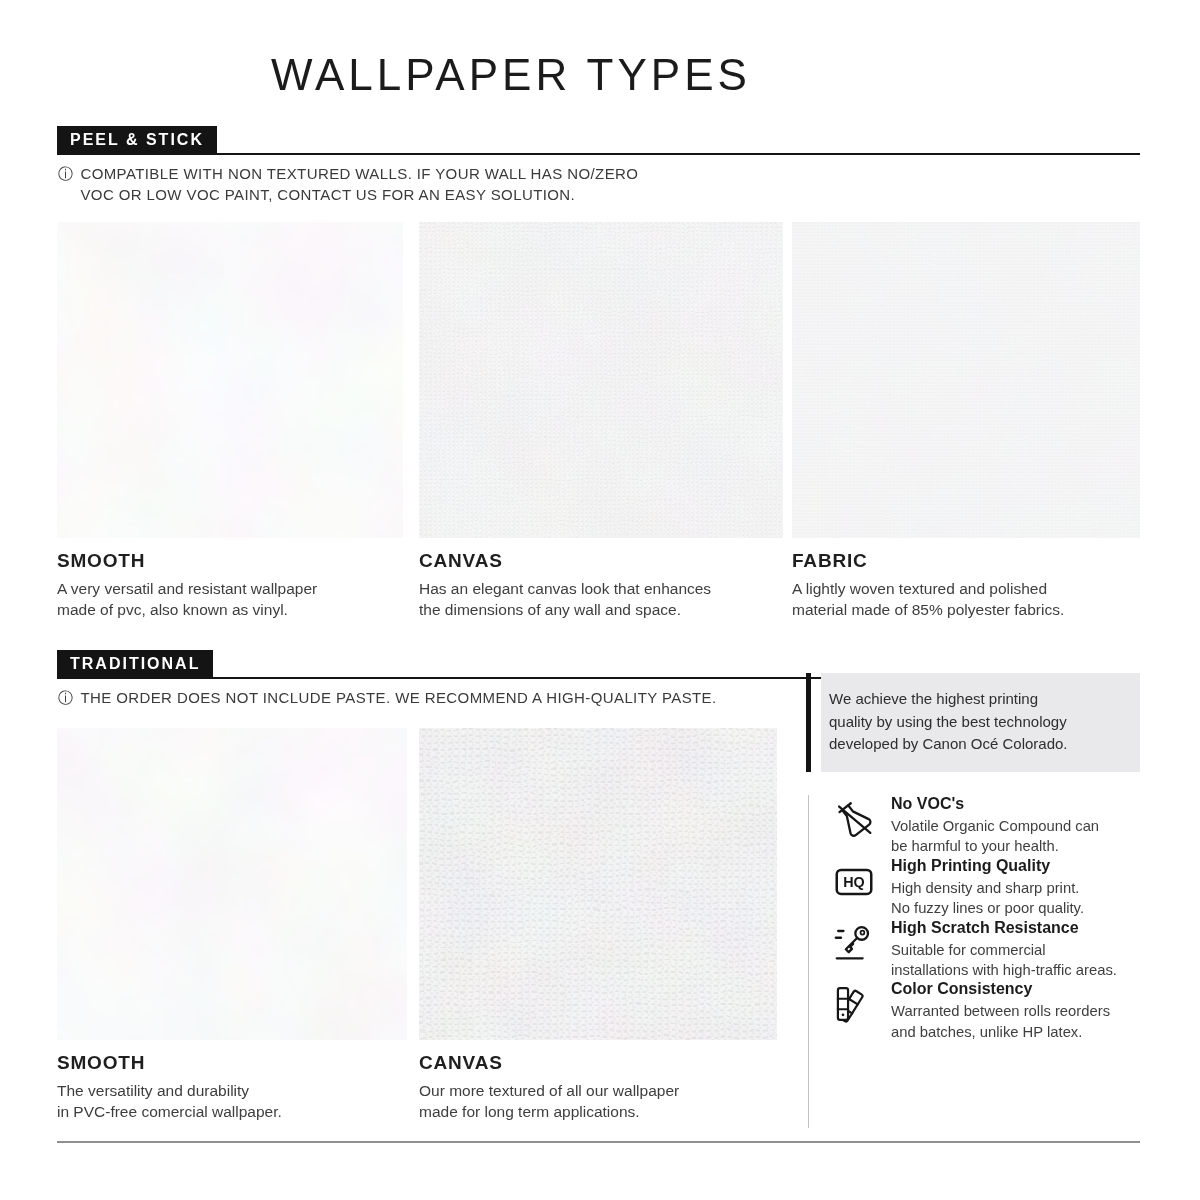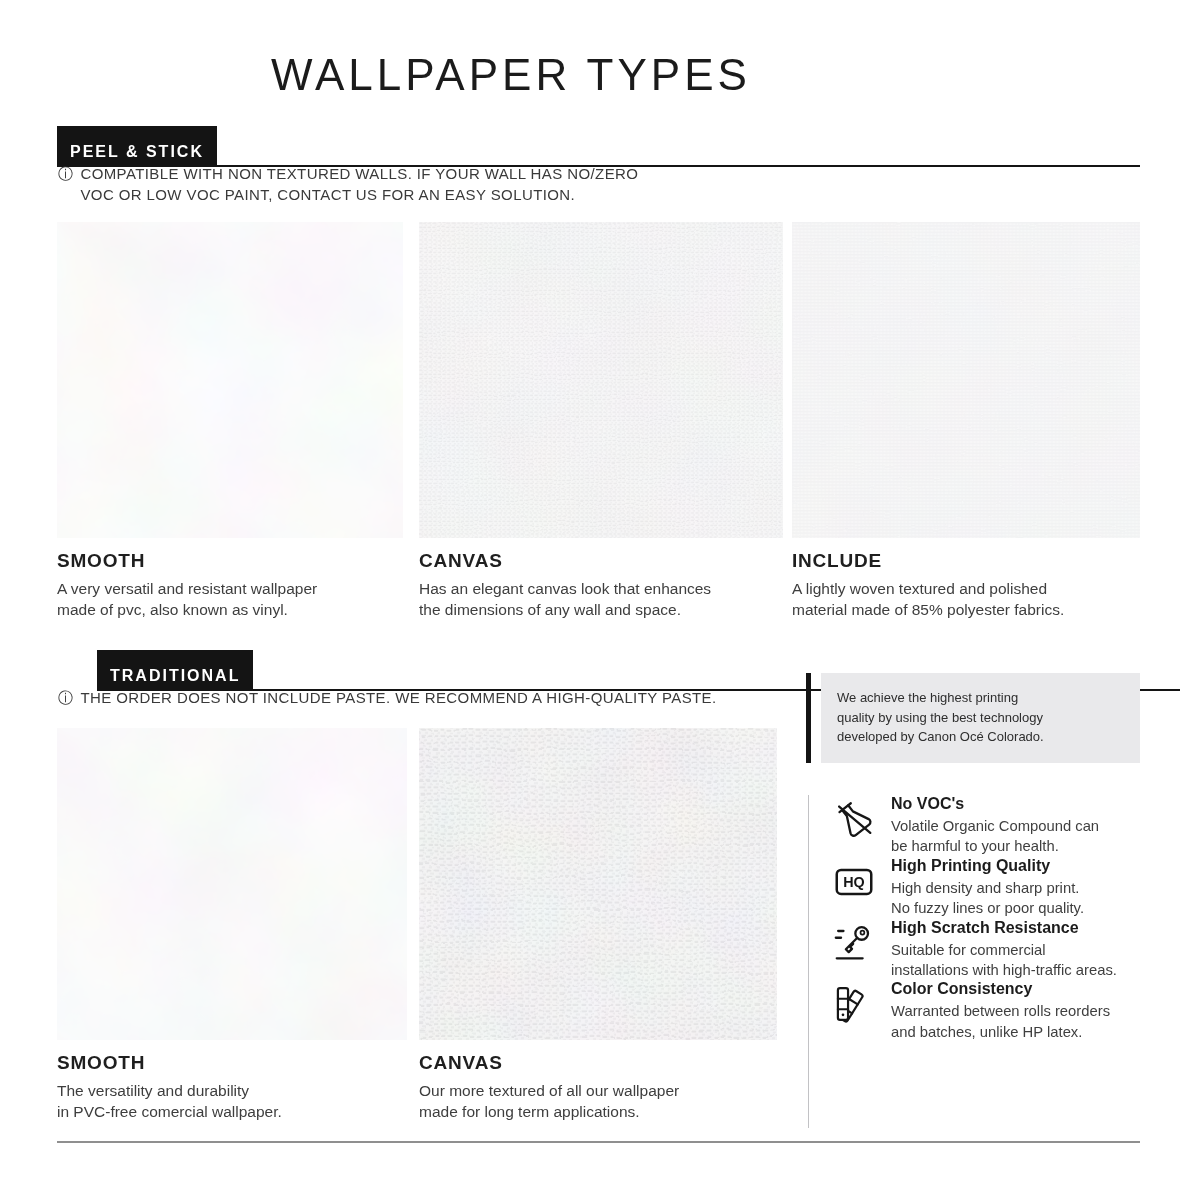--- a/index.html
+++ b/index.html
@@ -32,21 +32,21 @@
     line-height: 0;
   }
   .section-header .tag {
     display: inline-block;
     background: #141414;
     color: #ffffff;
     font-size: 16px;
     font-weight: 700;
     letter-spacing: 2px;
     line-height: 1;
-    padding: 18px 13px 5px 13px;
+    padding: 6px 13px 5px 13px;
     vertical-align: bottom;
   }
   .note {
     position: absolute;
     left: 58px;
     display: flex;
     gap: 7px;
     font-size: 15px;
     letter-spacing: 0.4px;
     color: #3a3a3a;
@@ -81,22 +81,22 @@
     left: 806px; top: 673px;
     width: 334px;
     display: flex;
     align-items: stretch;
   }
   .quote-bar { width: 5px; background: #141414; }
   .quote-box {
     margin-left: 10px;
     flex: 1;
     background: #e9e9eb;
-    padding: 15px 18px 16px 16px;
-    font-size: 13px;
+    padding: 15px 18px 16px 8px;
+    font-size: 15px;
     line-height: 1.5;
     color: #2e2e2e;
   }
   .features {
     position: absolute;
     left: 808px; top: 795px;
     width: 332px;
     min-height: 333px;
     border-left: 1px solid #c2c2c5;
     padding-left: 21px;
@@ -222,26 +222,26 @@
             <feFuncA type="linear" slope="0" intercept="0.4"></feFuncA>
           </feComponentTransfer>
         </filter>
       </defs>
       <rect width="348" height="316" fill="#f4f4f5"></rect>
       <g filter="url(#fFb1)">
           <rect x="-6" y="-6" width="360" height="328" fill="url(#pFb1)"></rect>
         </g>
       <rect width="348" height="316" filter="url(#nFb1)"></rect>
     </svg>
-    <div class="card-label">INCLUDE</div>
+    <div class="card-label">FABRIC</div>
     <div class="card-desc pre">A lightly woven textured and polished
 material made of 85% polyester fabrics.</div>
   </div>
 
-  <div class="section-header" style="top:650px;margin-left:40px;">
+  <div class="section-header" style="top:650px;">
     <span class="tag">TRADITIONAL</span>
   </div>
 
   <div class="note" style="top:687px; width:720px;">
     <span class="info-glyph">ⓘ</span>
     <span class="pre">THE ORDER DOES NOT INCLUDE PASTE. WE RECOMMEND A HIGH-QUALITY PASTE.</span>
   </div>
 
   <div class="card" style="left:57px; top:728px; width:350px;">
     <svg class="swatch" width="350" height="312" viewBox="0 0 350 312" preserveAspectRatio="none">

